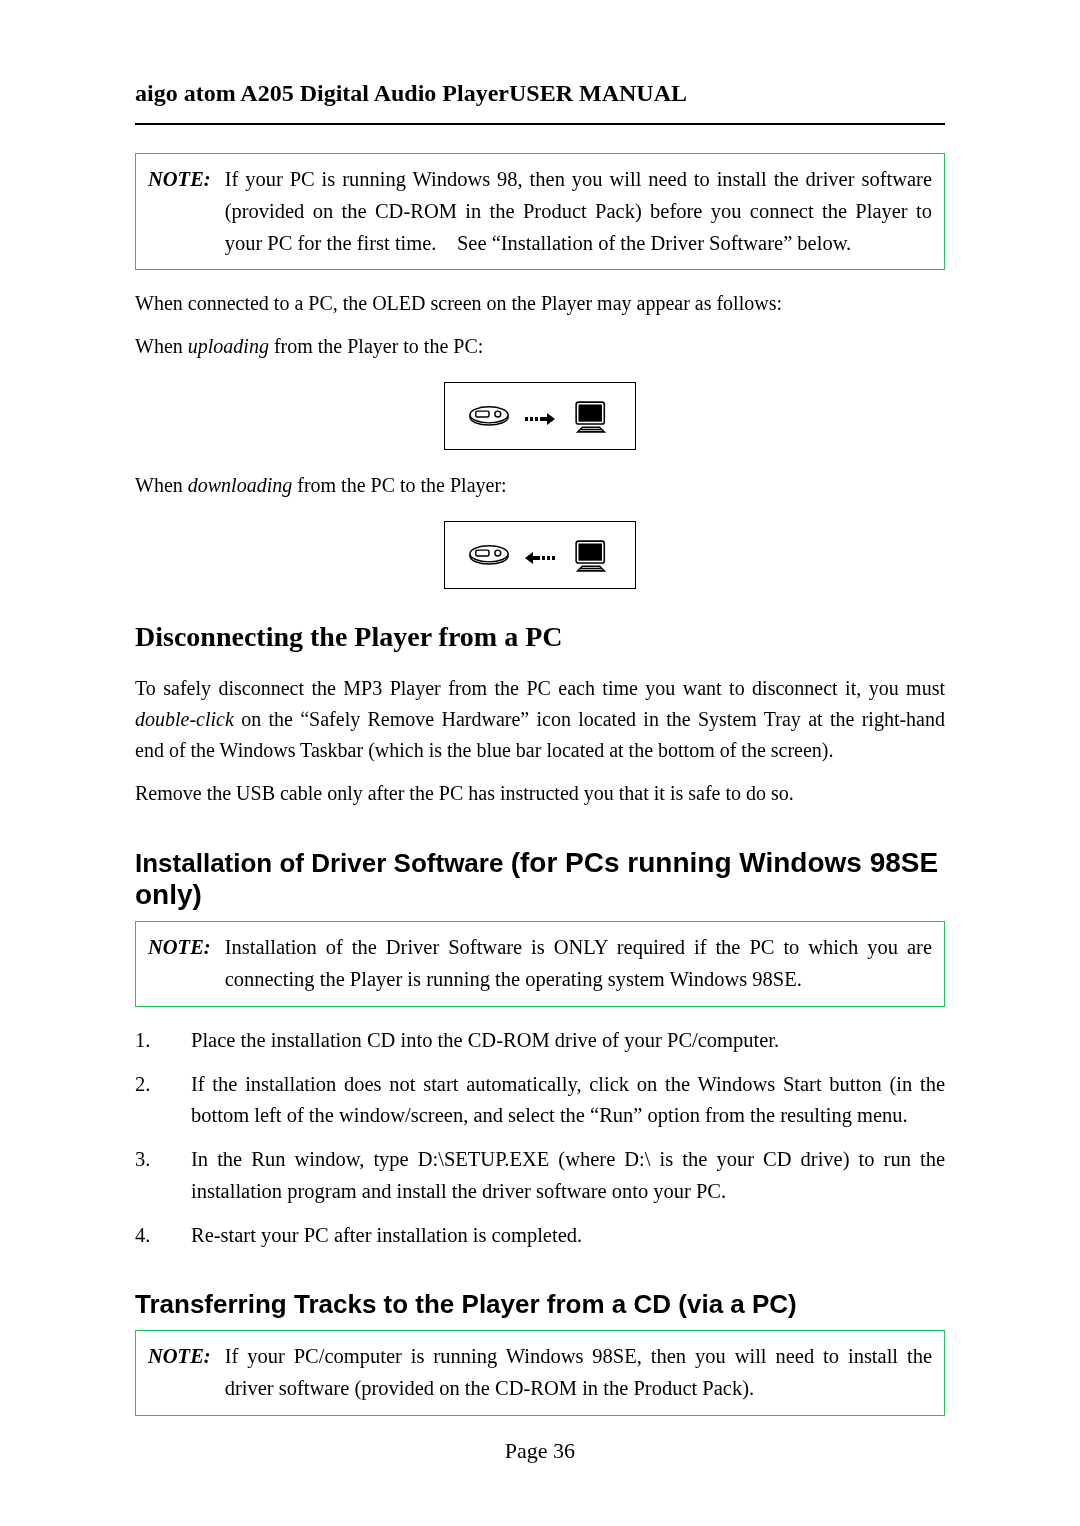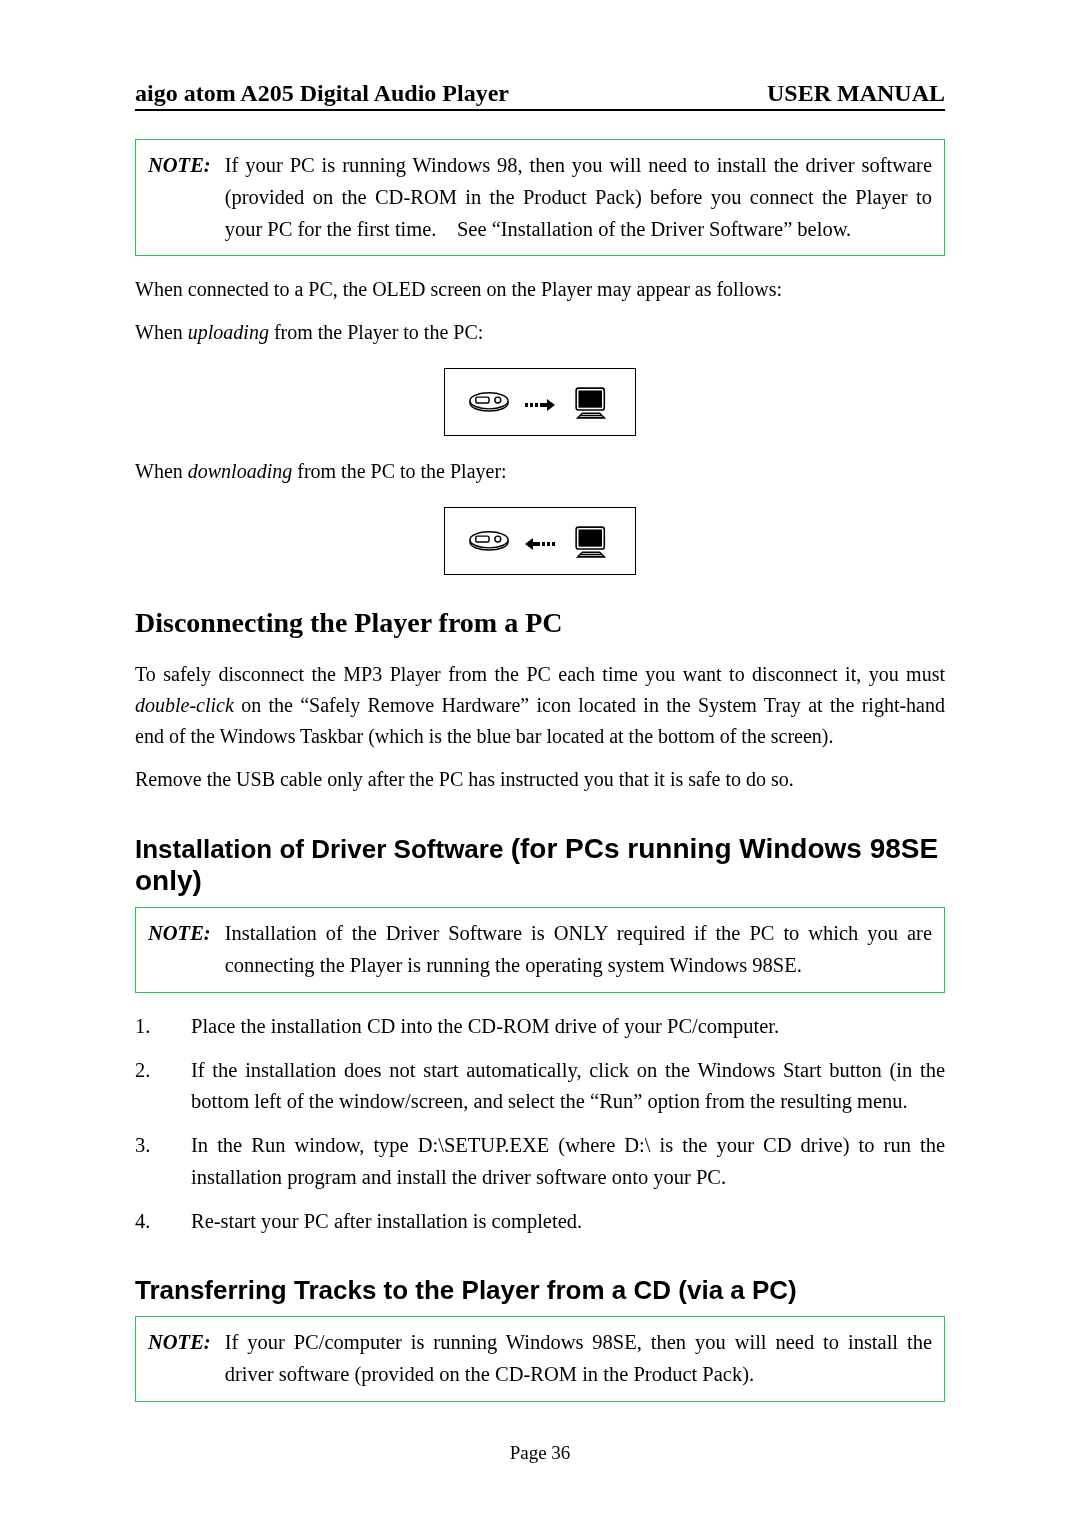--- a/index.html
+++ b/index.html
@@ -13,24 +13,24 @@
     box-sizing: border-box;
   }
   .page {
     padding: 80px 135px 60px 135px;
     box-sizing: border-box;
     position: relative;
     height: 100%;
   }
   .header {
     display: flex;
-    justify-content: space-between;
+    justify-content: flex-start;
     align-items: baseline;
     border-bottom: 2px solid #000;
-    padding-bottom: 2px;
+    padding-bottom: 16px;
     margin-bottom: 28px;
   }
   .header-left {
     font-size: 24px;
     font-weight: bold;
   }
   .header-right {
     font-size: 24px;
     font-weight: bold;
   }
@@ -119,21 +119,21 @@
   ol.steps li .txt {
     flex: 1;
     margin-left: 24px;
   }
   .page-num {
     position: absolute;
     bottom: 62px;
     left: 0;
     right: 0;
     text-align: center;
-    font-size: 19px;
+    font-size: 22px;
   }
   
   svg.icon {
     width: 44px;
     height: 36px;
   }
 </style>
 </head>
 <body>
 

